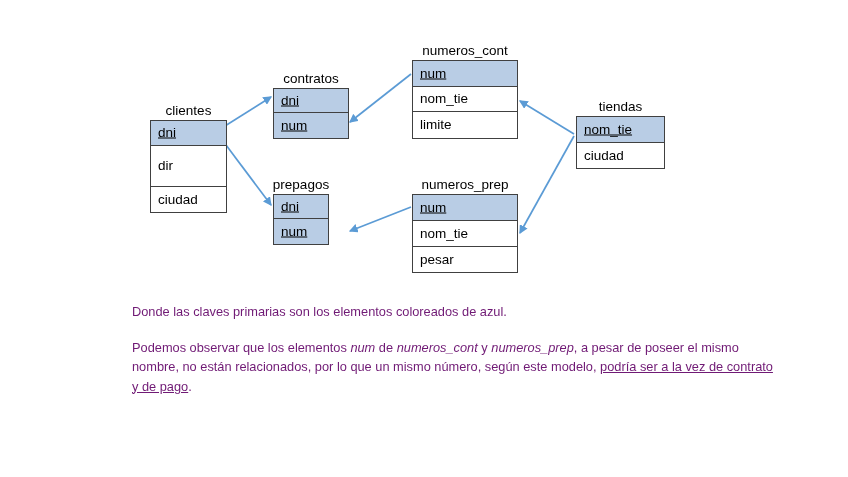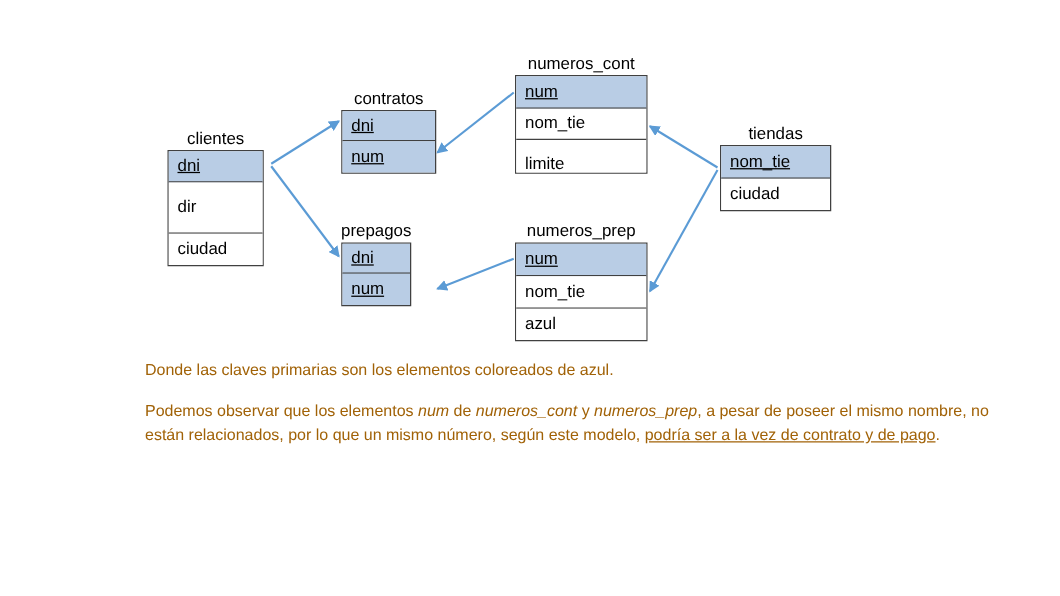--- a/index.html
+++ b/index.html
@@ -82,22 +82,22 @@
   
   #prose {
     position: absolute;
     left: 116px;
     top: 286px;
     width: 680px;
   }
   .para {
     font-size: 12.8px;
     line-height: 19.5px;
-    color: #a16207;
-    margin: 0;
+    color: #701a75;
+    margin: 16px;
   }
   .para + .para {
     margin-top: 13px;
   }
   .it { font-style: italic; }
   .ul { text-decoration: underline; }
 </style>
 </head>
 <body>
 
@@ -112,21 +112,21 @@
     <g stroke="#5b9bd5" stroke-width="1.7" fill="none" marker-end="url(#ah)">
       <line x1="217" y1="131" x2="271" y2="97"></line>
       <line x1="217" y1="133" x2="271" y2="205"></line>
       <line x1="411" y1="74" x2="350" y2="122"></line>
       <line x1="411" y1="207" x2="350" y2="231"></line>
       <line x1="574" y1="134" x2="520" y2="101"></line>
       <line x1="574" y1="136" x2="520" y2="233"></line>
     </g>
   </svg>
 
-  <div class="entity" style="left:134px; top:120px; width:77px;">
+  <div class="entity" style="left:150px; top:120px; width:77px;">
     <div class="entity-title">clientes</div>
     <div class="entity-box">
       <div class="attr pk" style="height:25px;">
         <span class="attr-text">dni</span>
       </div>
       <div class="attr" style="height:41px;">
         <span class="attr-text">dir</span>
       </div>
       <div class="attr" style="height:25px;">
         <span class="attr-text">ciudad</span>
@@ -160,37 +160,37 @@
 
   <div class="entity" style="left:412px; top:60px; width:106px;">
     <div class="entity-title">numeros_cont</div>
     <div class="entity-box">
       <div class="attr pk" style="height:26px;">
         <span class="attr-text">num</span>
       </div>
       <div class="attr" style="height:25px;">
         <span class="attr-text">nom_tie</span>
       </div>
-      <div class="attr" style="height:26px;align-items:flex-end;">
+      <div class="attr" style="height:26px;">
         <span class="attr-text">limite</span>
       </div>
     </div>
   </div>
 
   <div class="entity" style="left:412px; top:194px; width:106px;">
     <div class="entity-title">numeros_prep</div>
     <div class="entity-box">
       <div class="attr pk" style="height:26px;">
         <span class="attr-text">num</span>
       </div>
       <div class="attr" style="height:26px;">
         <span class="attr-text">nom_tie</span>
       </div>
       <div class="attr" style="height:25px;">
-        <span class="attr-text">azul</span>
+        <span class="attr-text">pesar</span>
       </div>
     </div>
   </div>
 
   <div class="entity" style="left:576px; top:116px; width:89px;border-radius:25px;">
     <div class="entity-title">tiendas</div>
     <div class="entity-box">
       <div class="attr pk" style="height:26px;">
         <span class="attr-text">nom_tie</span>
       </div>

